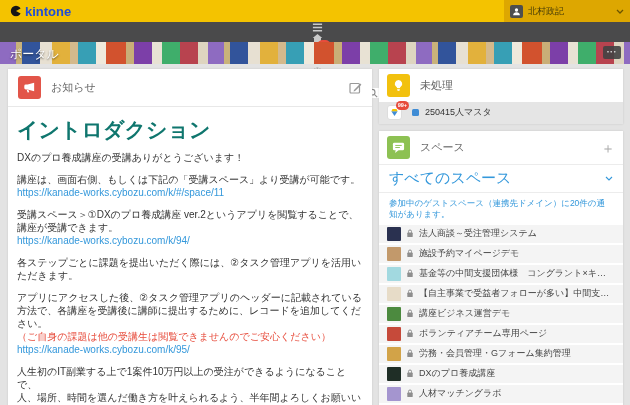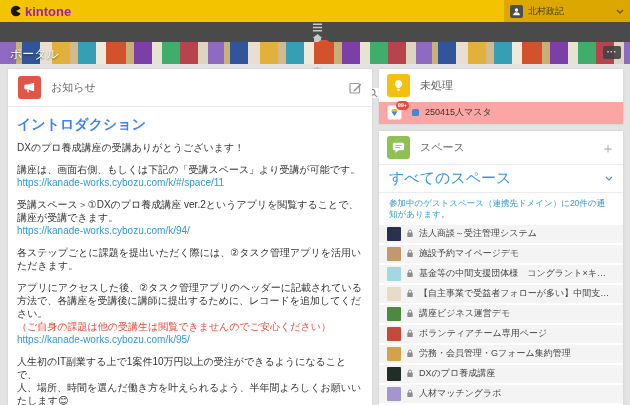--- a/index.html
+++ b/index.html
@@ -3,21 +3,21 @@
 <meta charset="utf-8">
 <style>
   * { margin:0; padding:0; box-sizing:border-box; }
   html,body { width:630px; height:405px; overflow:hidden; background:#e3e3e3;
     font-family:"Liberation Sans","DejaVu Sans",sans-serif; }
 
   
   .topbar { height:22px; background:#f4c300; display:flex; align-items:center;
     justify-content:space-between; padding-left:10px; }
   .logo { display:flex; align-items:center; gap:3px; font-weight:bold;
-    font-size:13px; color:#a21caf; cursor:pointer; }
+    font-size:13px; color:#1d4ed8; cursor:pointer; }
   .userbox { background:#dda701; height:22px; width:126px; display:flex;
     align-items:center; padding:0 6px; gap:5px; cursor:pointer; }
   .user-avatar { width:13px; height:13px; background:#4e4e4e; border-radius:2px;
     display:grid; place-items:center; }
   .user-name { font-size:9px; color:#473c08; flex:1; }
 
   
   .navbar { height:20px; background:#4a4a4b; display:flex; align-items:center;
     padding-left:5px;flex-direction:column; }
   .nav-ic { width:18px; height:14px; display:grid; place-items:center; cursor:pointer; }
@@ -54,29 +54,29 @@
   .p-head { display:flex; align-items:center; gap:10px; padding:7px 10px; }
   .p-ic { width:23px; height:23px; border-radius:3px; display:grid; place-items:center; flex:none; }
   .p-ic.red { background:#e25549; }
   .p-ic.yellow { background:#f2c10e; }
   .p-ic.green { background:#8dc153; }
   .p-title { font-size:11px; color:#666; }
   .edit-btn { margin-left:auto; cursor:pointer; display:grid; place-items:center; }
   .divider { border-bottom:1px solid #e8e8e8; }
 
   .announce-body { padding:7px 9px 0; }
-  .h-big { font-size:14px; font-weight:bold; color:#3b82f6; margin:2px 0 7px; }
+  .h-big { font-size:21px; font-weight:bold; color:#0f766e; margin:2px 0 7px; }
   .ln { font-size:10px; color:#333; line-height:1.3; min-height:12px; }
   .ln.link { color:#3498db; cursor:pointer; }
   .ln.red { color:#e74c3c; }
   .gap { height:9px; }
 
   
   aside { width:244px; flex:none; display:flex; flex-direction:column; gap:7px; }
-  .todo-item { background:#fca5a5; display:flex; align-items:center; gap:6px;
+  .todo-item { background:#e5e5e5; display:flex; align-items:center; gap:6px;
     padding:3px 8px 4px; cursor:pointer; }
   .appicon { position:relative; width:15px; height:15px; background:#fff;
     border:1px solid #ddd; border-radius:3px; display:grid; place-items:center; flex:none; }
   .badge99 { position:absolute; top:-5px; right:-8px; background:#e74c3c; color:#fff;
     font-size:5.5px; font-weight:bold; line-height:1; padding:1.5px 2px; border-radius:5px; }
   .mini-app { width:7px; height:7px; background:#3f8cd5; border-radius:1.5px;
     flex:none; margin-left:4px; }
   .todo-label { font-size:9px; color:#333; }
 
   .plus-btn { margin-left:auto; color:#aaa; font-size:14px; line-height:1; cursor:pointer; }

